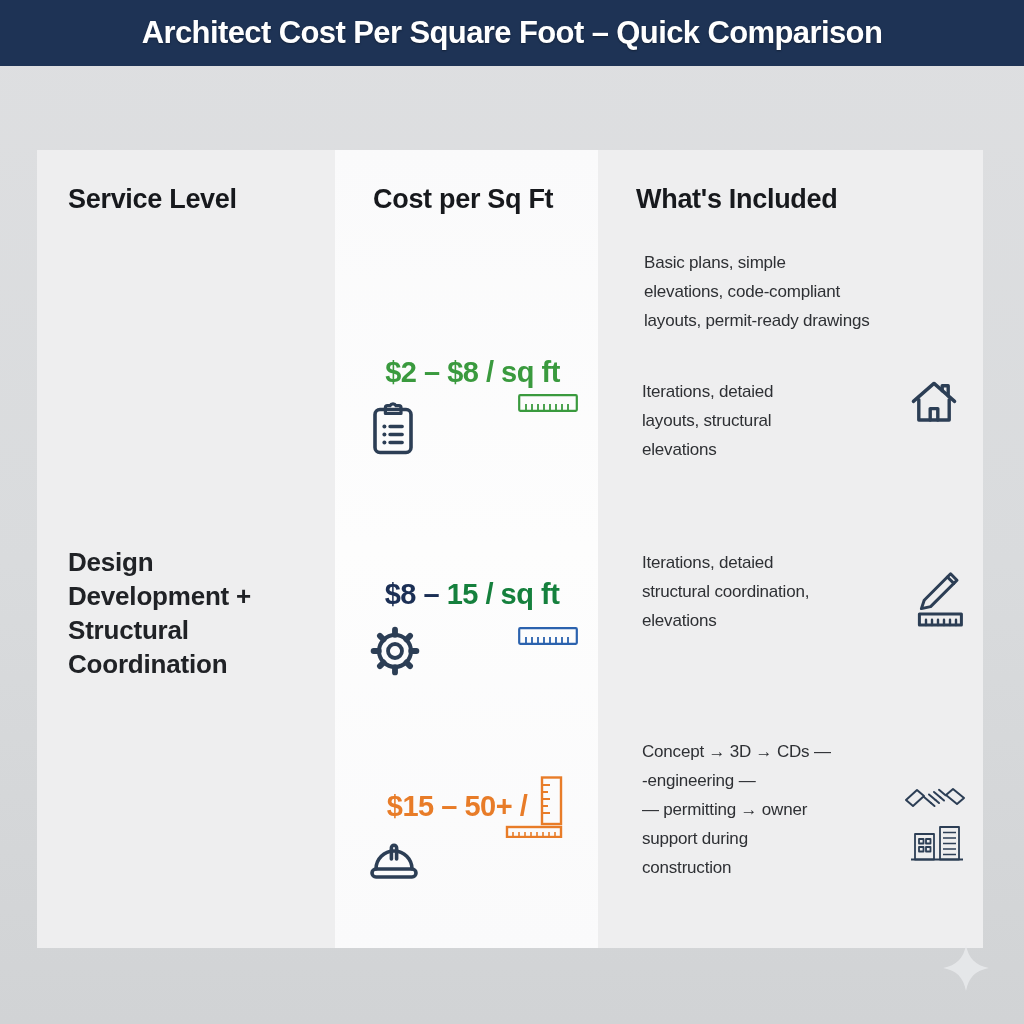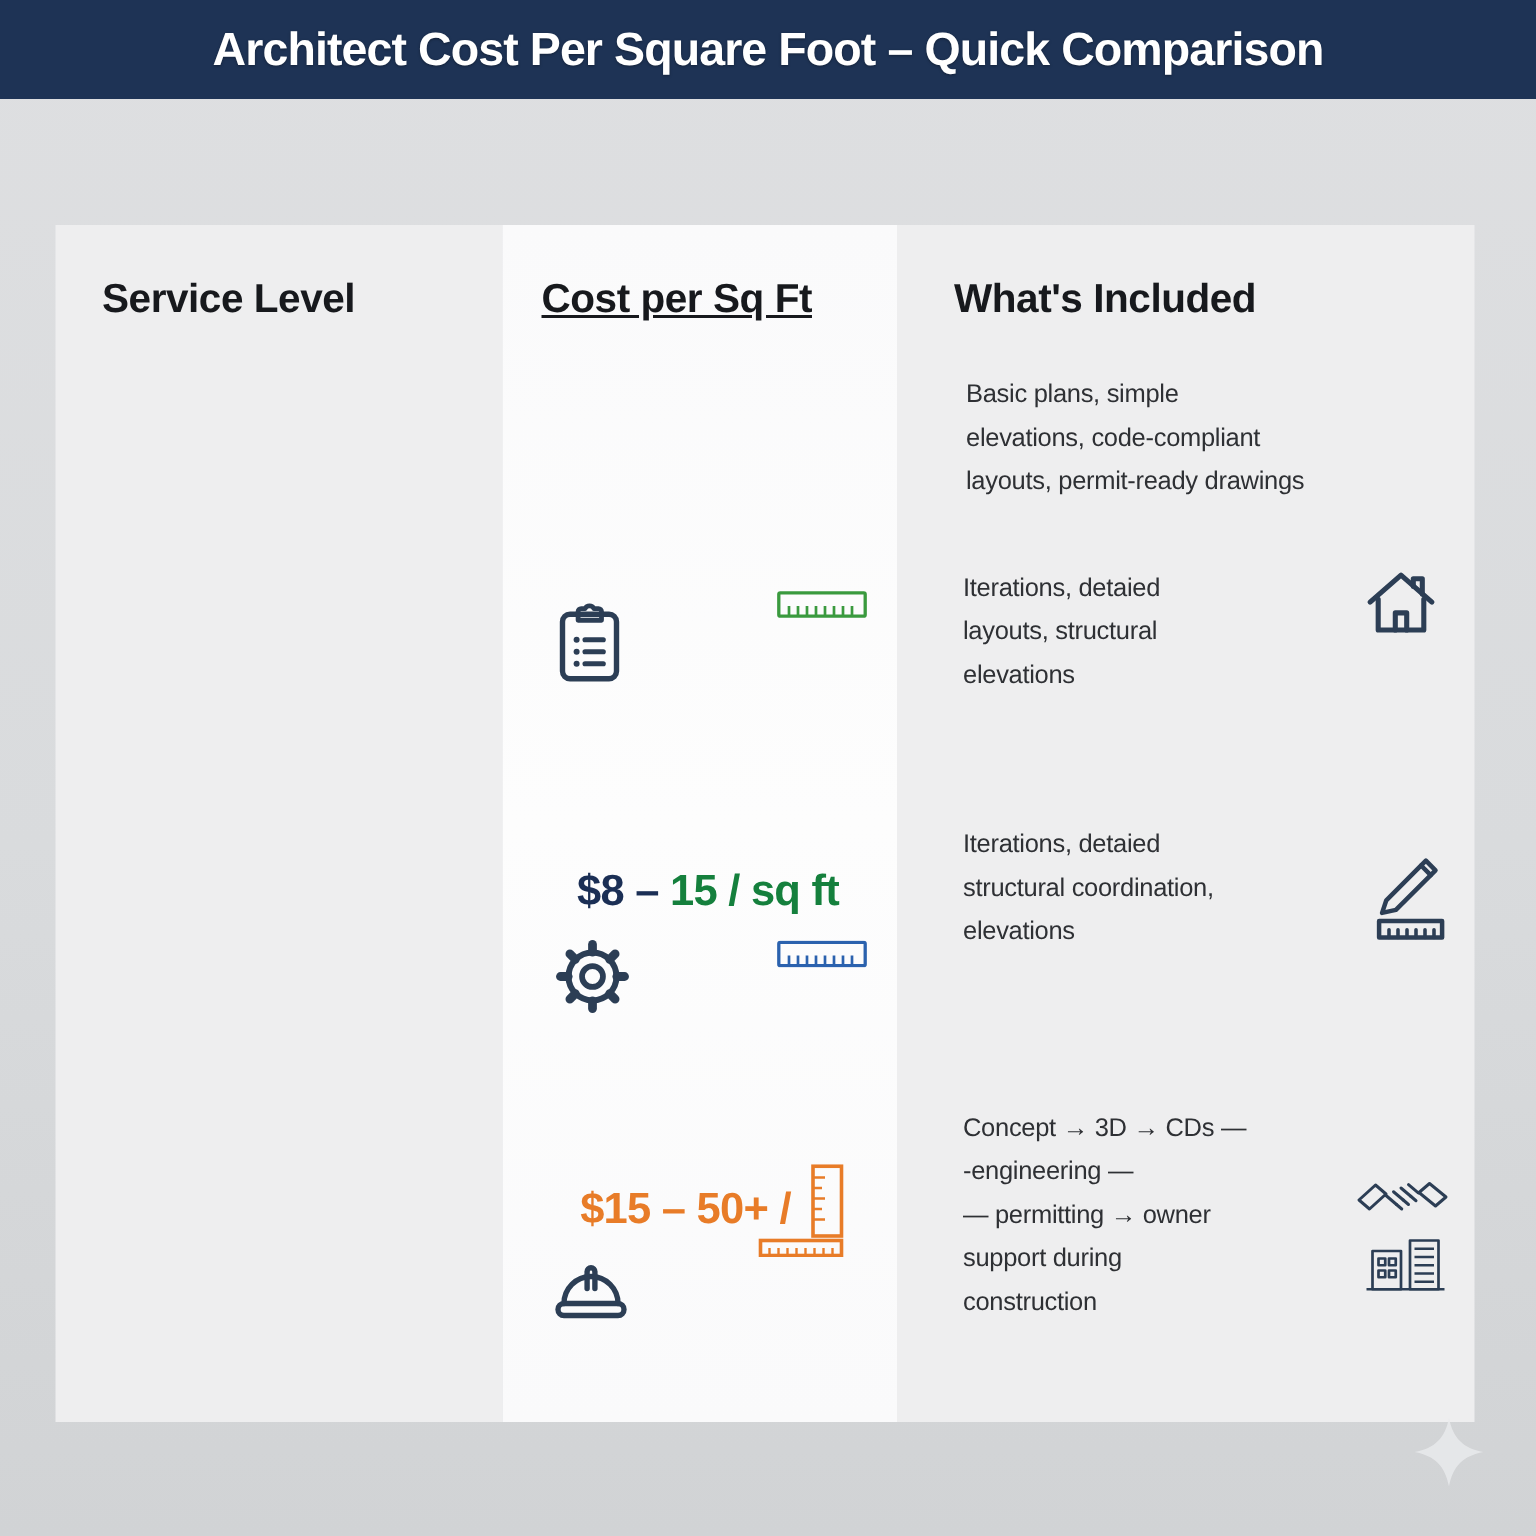--- a/index.html
+++ b/index.html
@@ -39,27 +39,28 @@
 <div class="topbar">
   <h1 class="title">Architect Cost Per Square Foot – Quick Comparison</h1>
 </div>
 
 <div class="table">
   <div class="colbg c1"></div>
   <div class="colbg c2"></div>
   <div class="colbg c3"></div>
 
   <div class="abs colhead" style="left:31px;top:34px;">Service Level</div>
-  <div class="abs colhead" style="left:324px;top:34px;text-decoration:underline;">Cost per Sq Ft</div>
+  <div class="abs colhead" style="left:336px;top:34px;">Cost per Sq Ft</div>
   <div class="abs colhead" style="left:599px;top:34px;">What's Included</div>
 
   <div class="abs bodytxt" style="left:607px;top:98px;">Basic plans, simple
 elevations, code-compliant
 layouts, permit-ready drawings</div>
 
+  <div class="abs cost green" style="left:318px;top:206px;width:235px;">$2 – $8 / sq ft</div>
 
   <div class="icon ruler-green" style="left:481px;top:244px;width:60px;height:18px;">
     <svg viewBox="0 0 60 18" fill="none" stroke="currentColor">
       <rect x="1.2" y="1.2" width="57.6" height="15.6" rx="1" stroke-width="2.2"></rect>
       <path d="M8 16.5 V10 M14 16.5 V10 M20 16.5 V10 M26 16.5 V10 M32 16.5 V10 M38 16.5 V10 M44 16.5 V10 M50 16.5 V10" stroke-width="1.8"></path>
     </svg>
   </div>
   <div class="icon" style="left:330px;top:250px;width:52px;height:57px;">
     <svg viewBox="0 0 26 28" fill="none" stroke="currentColor" stroke-linecap="round" stroke-linejoin="round">
       <rect x="4" y="4.5" width="18" height="21.5" rx="2.5" stroke-width="1.8"></rect>
@@ -76,20 +77,24 @@
 elevations</div>
   <div class="icon" style="left:872px;top:227px;width:50px;height:48px;">
     <svg viewBox="0 0 25 24" fill="none" stroke="currentColor" stroke-linecap="round" stroke-linejoin="round" stroke-width="1.7">
       <path d="M2.2 12.2 L12.5 3.2 L22.8 12.2"></path>
       <path d="M16.6 6.9 V4.4 H19.6 V9.5"></path>
       <path d="M4.9 11.3 V21.5 H20.1 V11.3"></path>
       <path d="M10.6 21.5 V15.8 H14.4 V21.5"></path>
     </svg>
   </div>
 
+  <div class="abs svc" style="left:31px;top:395px;">Design
+Development +
+Structural
+Coordination</div>
   <div class="abs cost" style="left:310px;top:428px;width:250px;"><span class="navy1">$8 – </span><span class="navy2">15 / sq ft</span></div>
 
   <div class="icon" style="left:331px;top:474px;width:54px;height:54px;">
     <svg viewBox="0 0 24 24" fill="none" stroke="currentColor" stroke-linecap="round">
       <circle cx="12" cy="12" r="3.1" stroke-width="1.7"></circle>
       <circle cx="12" cy="12" r="7.1" stroke-width="1.8"></circle>
       <g stroke-width="2.6">
         <path d="M19.2 12 H21.5"></path>
           <path d="M17.09 17.09 L18.7 18.7"></path>
         <path d="M12 19.2 V21.5"></path>

